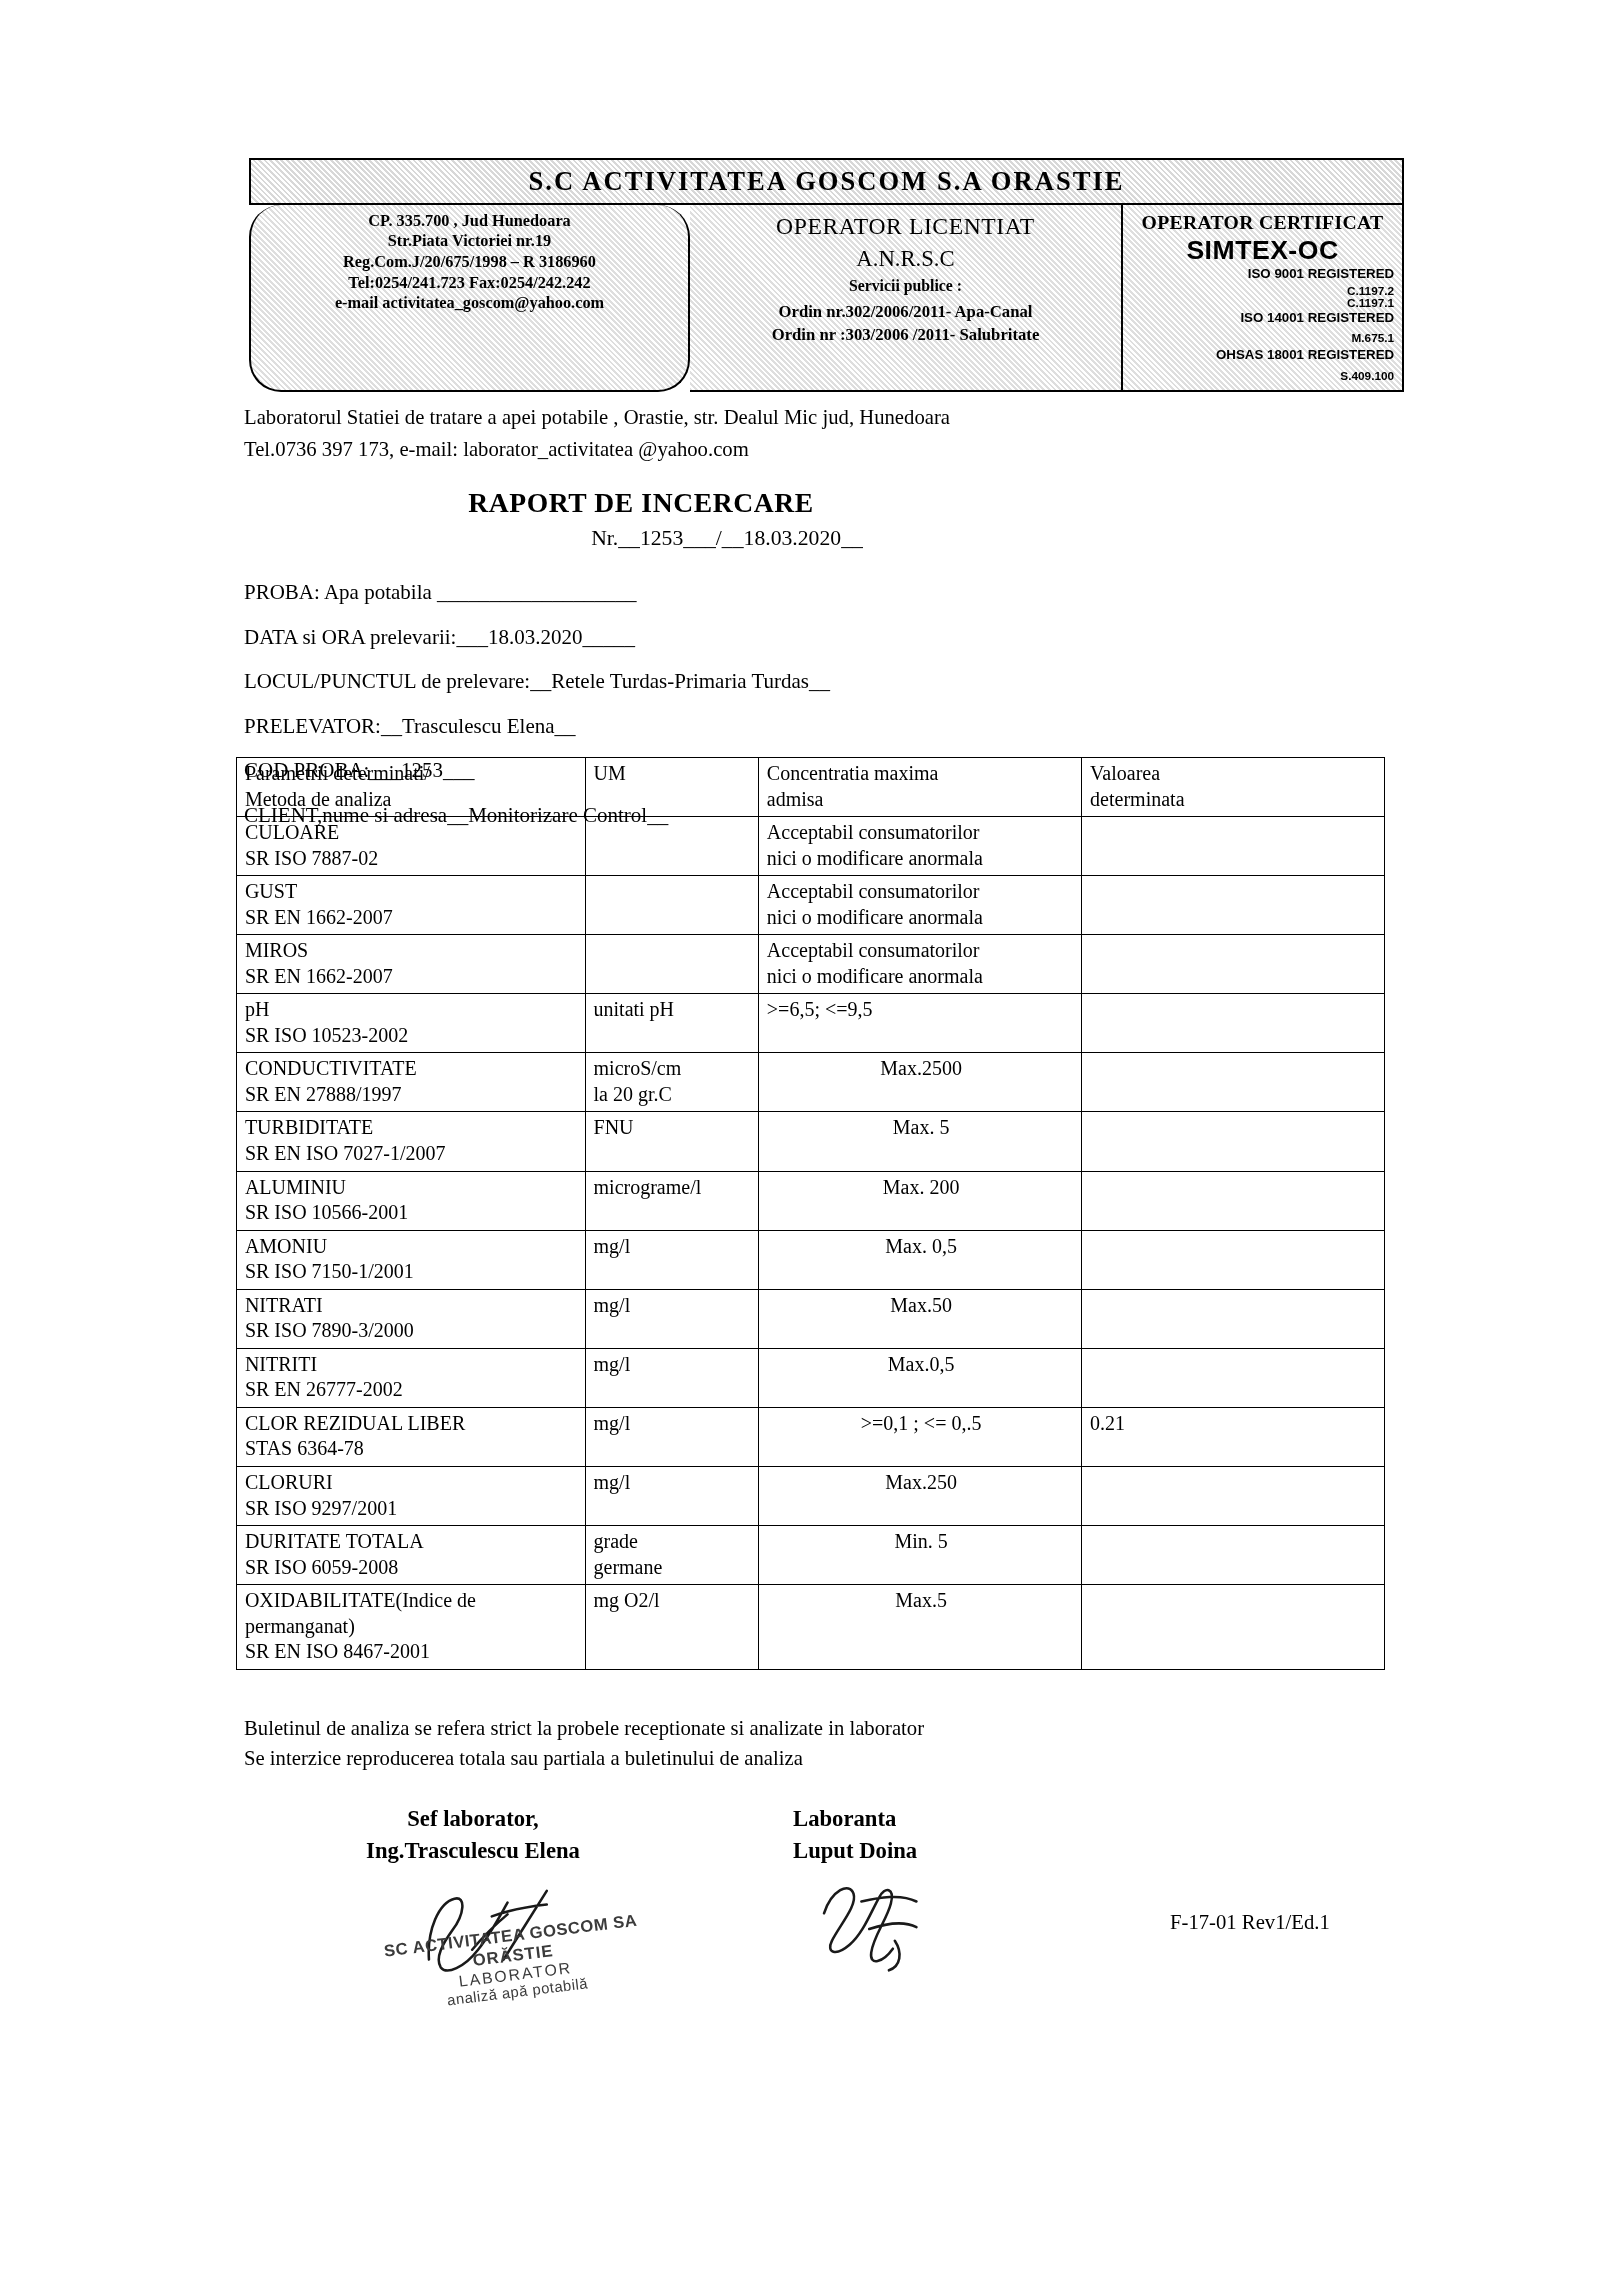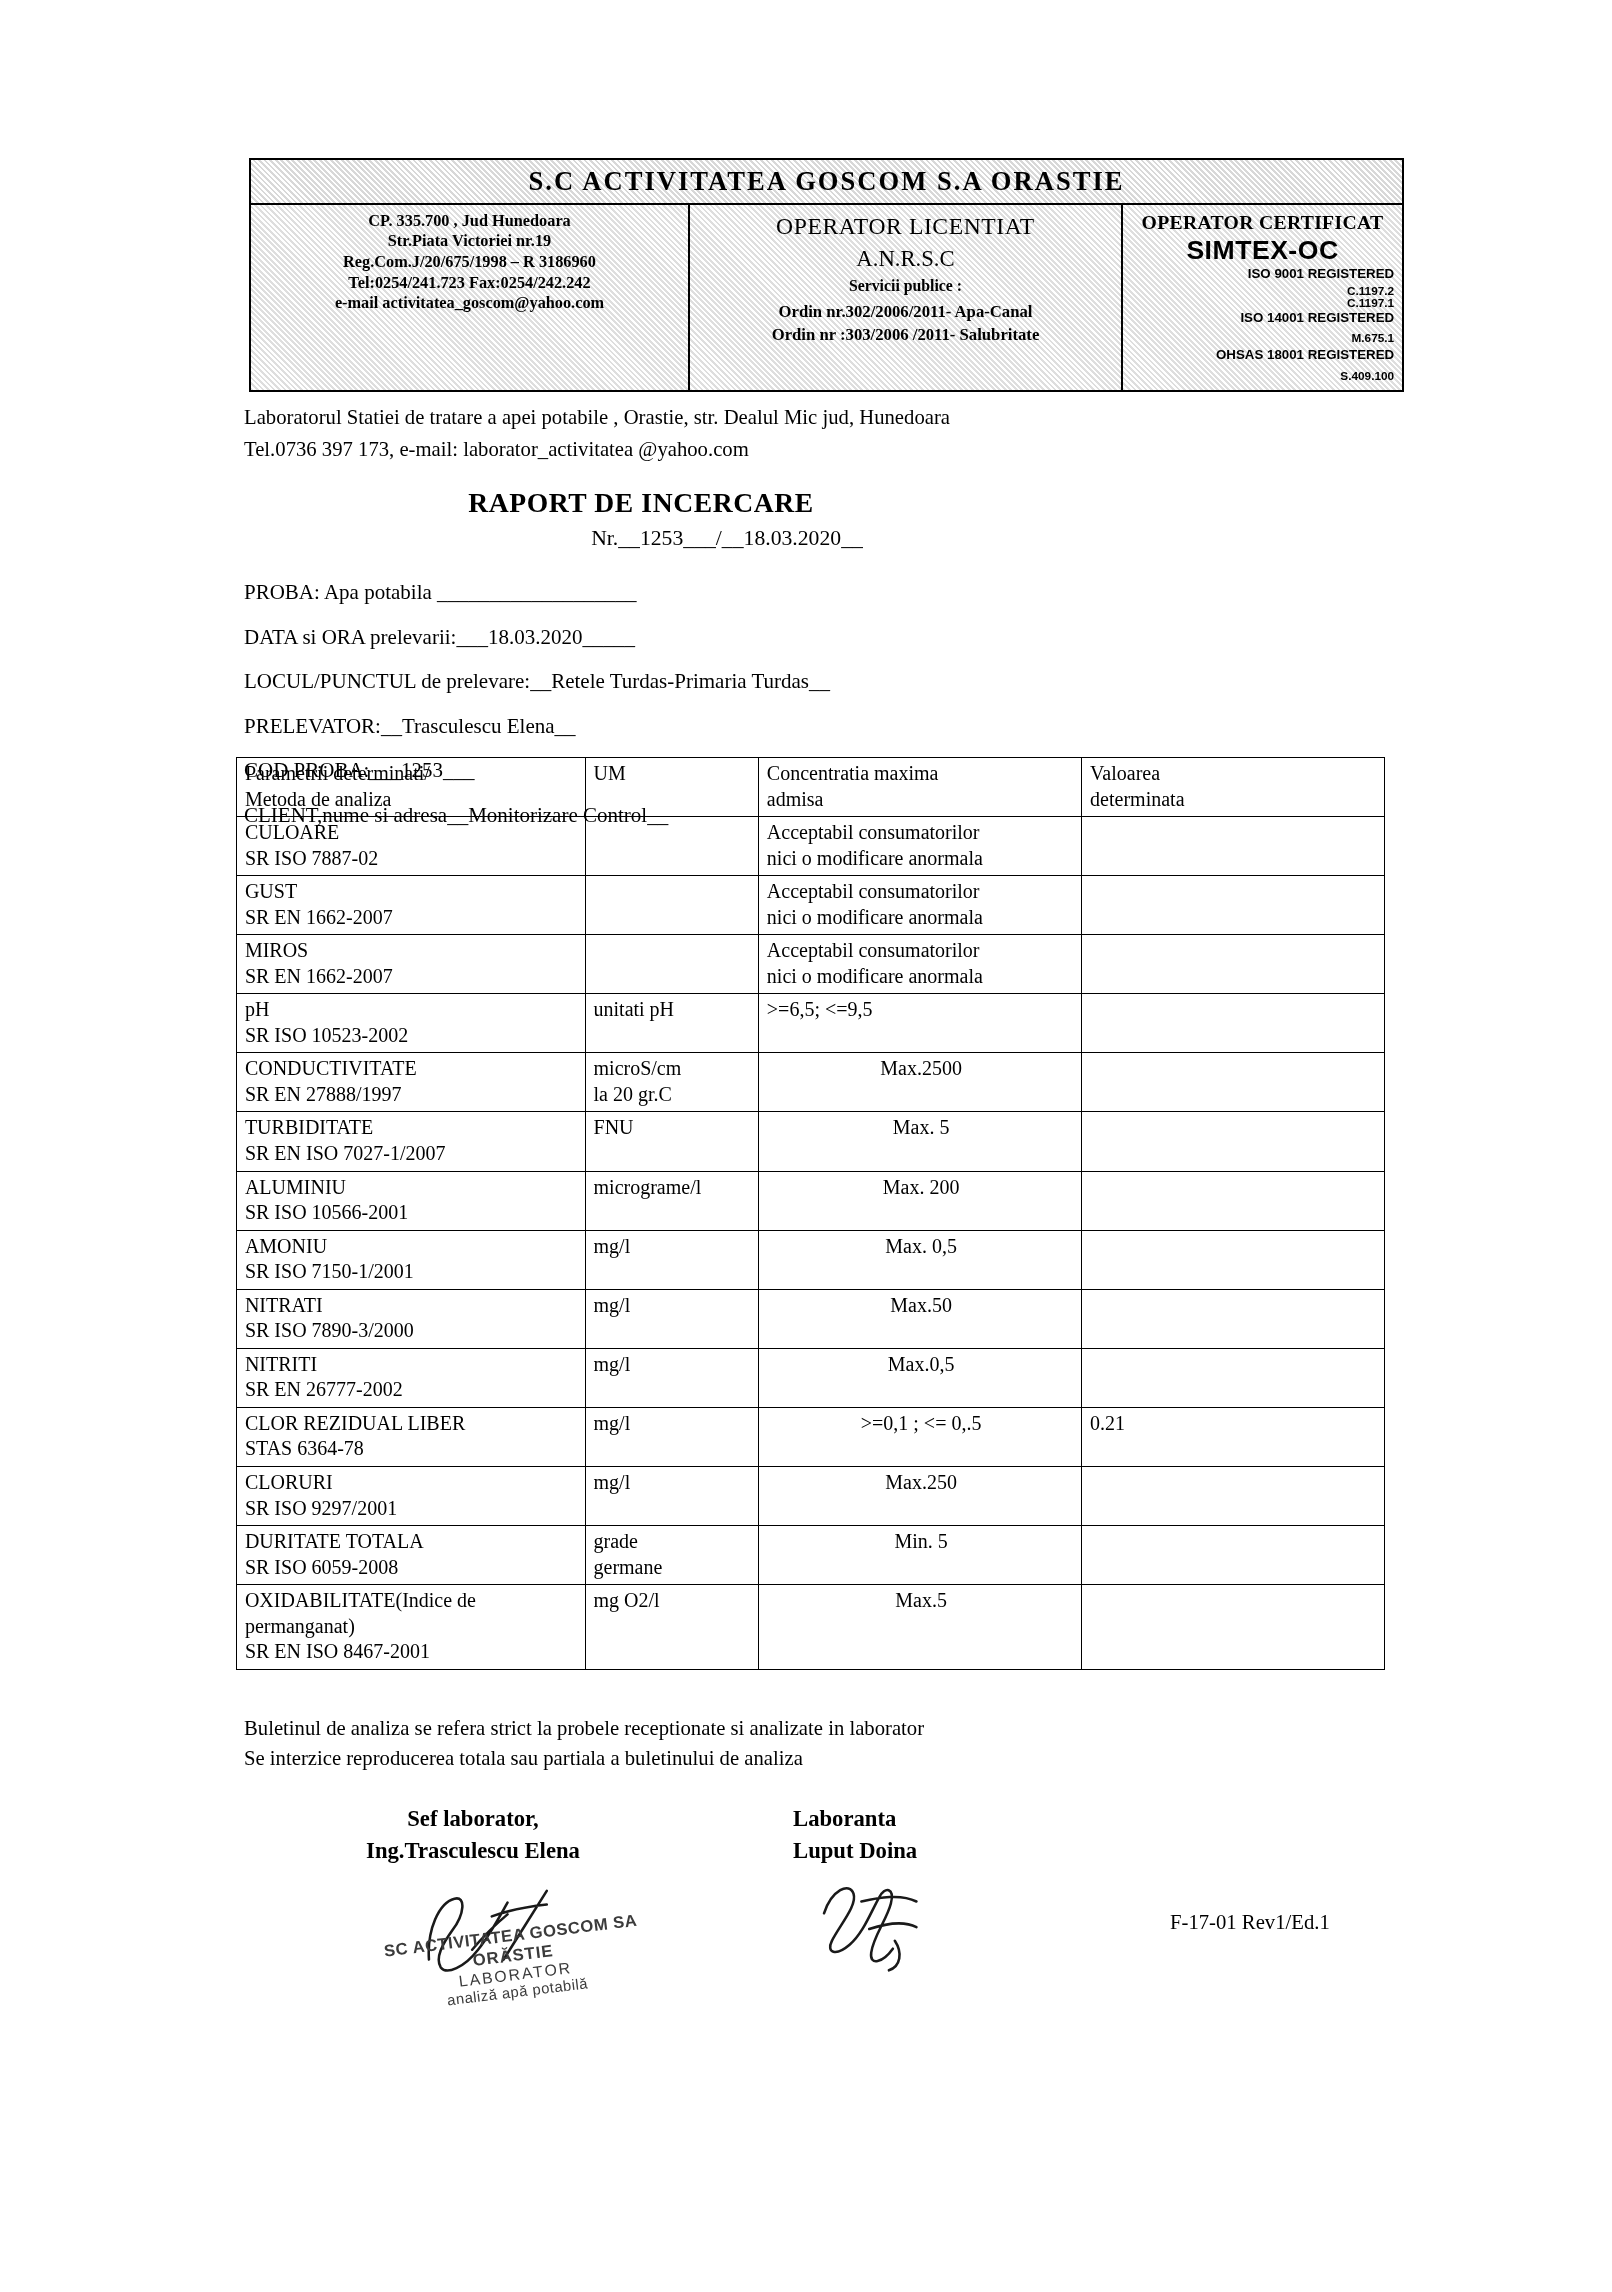--- a/index.html
+++ b/index.html
@@ -46,21 +46,21 @@
     box-sizing: border-box;
   }
   .lh-cell {
     border: 2px solid #000;
     border-top: none;
     box-sizing: border-box;
     padding: 5.9px 7.9px;
     text-align: center;
     background-image: repeating-linear-gradient(45deg, #dedede 0 2px, #ffffff 2px 3.9px);
   }
-  .lh-cell.c1 { width: 441px; }
+  .lh-cell.c1 { width: 441px; border-radius: 32px; }
   .lh-cell.c2 { width: 433px; border-left: none; }
   .lh-cell.c3 { width: 281px; border-left: none; }
   .lh-cell.c1 div {
     font-family: "Liberation Serif", serif;
     font-weight: bold;
     font-size: 16.3px;
     line-height: 20.7px;
     white-space: nowrap;
   }
   .lh-op-title {

